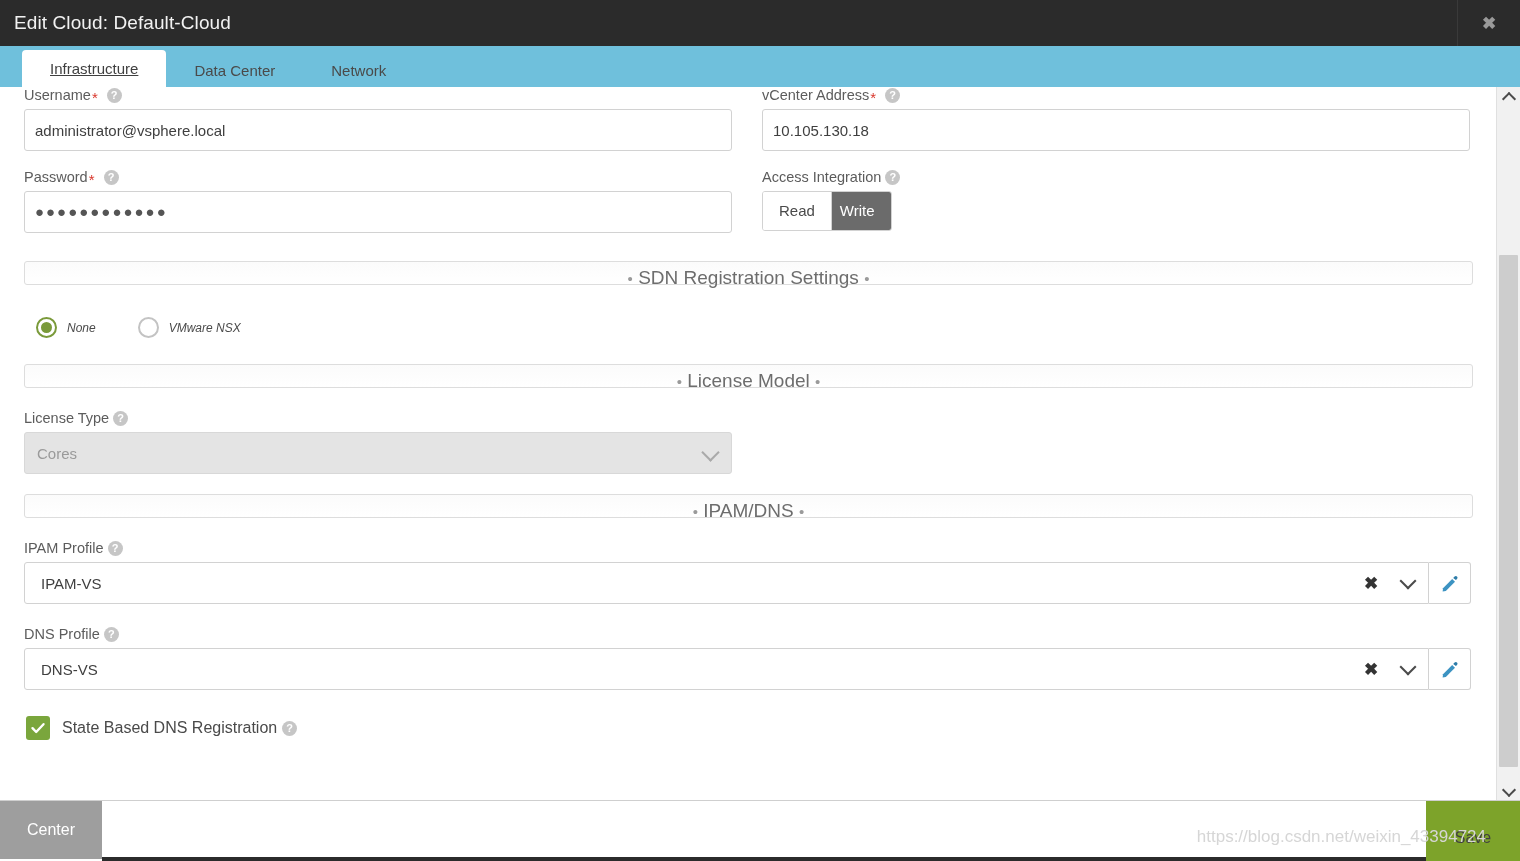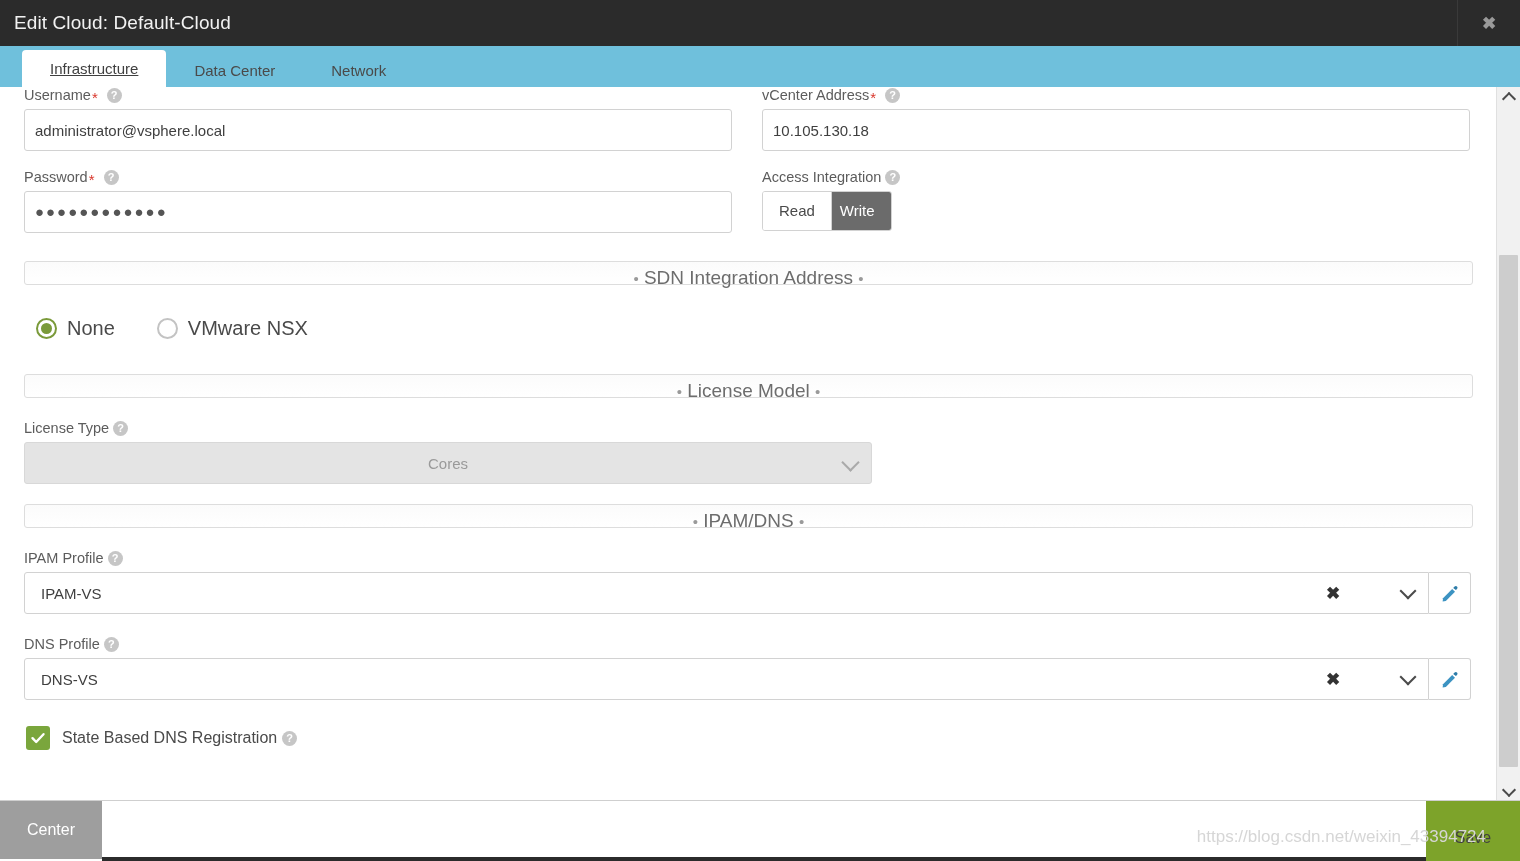--- a/index.html
+++ b/index.html
@@ -206,38 +206,37 @@
     margin-right: 10px;
     background: #fff;
   }
   .radio.sel .dotbox { border-color: #7a9a3a; }
   .radio.sel .dotbox::after {
     content: "";
     width: 11px; height: 11px;
     border-radius: 50%;
     background: #7a9a3a;
   }
-  .radio .rlabel { font-size: 20px; color: #4a4a4a; }
+  .radio .rlabel { font-size: 12px; color: #4a4a4a; font-style: italic; }
 
   
   .select-disabled {
-    width: 848px;
+    width: 708px;
     height: 42px;
     box-sizing: border-box;
     border: 1px solid #d8d8d8;
     border-radius: 3px;
     background: #e4e4e4;
     color: #9a9a9a;
     font-size: 15px;
     display: flex;
     align-items: center;
-    padding: 0 28px;
+    padding: 0 12px;
     position: relative;
     cursor: not-allowed;
-    justify-content: center;
   }
   .chev {
     position: absolute;
     right: 14px;
     top: 50%;
     width: 11px; height: 11px;
     margin-top: -7px;
     border-right: 2px solid #a9a9a9;
     border-bottom: 2px solid #a9a9a9;
     transform: rotate(45deg);
@@ -256,21 +255,20 @@
     border: 1px solid #d2d2d2;
     border-radius: 3px 0 0 3px;
     background: #fff;
     display: flex;
     align-items: center;
     padding: 0 0 0 16px;
     font-size: 15px;
     color: #3f3f3f;
     position: relative;
     cursor: pointer;
-    gap: 38px;
   }
   .profile-value { flex: 1; }
   .clear-x {
     width: 34px;
     text-align: center;
     font-size: 17px;
     font-weight: bold;
     color: #333;
     cursor: pointer;
     user-select: none;
@@ -475,38 +473,38 @@
         <div class="segmented">
           <div class="seg">Read</div>
           <div class="seg on">Write</div>
         </div>
       </div>
     </div>
 
     <div class="sec-box" style="margin-top:28px;">
       <div class="sec-title">
         <span class="dot">•</span>
-        <span>SDN Integration Address</span>
+        <span>SDN Registration Settings</span>
         <span class="dot">•</span>
       </div>
     </div>
     <div class="sec-body">
       <div class="radios">
         <div class="radio sel">
           <span class="dotbox"></span>
           <span class="rlabel">None</span>
         </div>
         <div class="radio">
           <span class="dotbox"></span>
           <span class="rlabel">VMware NSX</span>
         </div>
       </div>
     </div>
 
-    <div class="sec-box" style="margin-top:28px;padding-left:9px;">
+    <div class="sec-box" style="margin-top:20px;padding-left:9px;">
       <div class="sec-title">
         <span class="dot">•</span>
         <span>License Model</span>
         <span class="dot">•</span>
       </div>
     </div>
     <div class="sec-body">
       <div class="label">
         <span>License Type</span>
         <span class="help">?</span>

